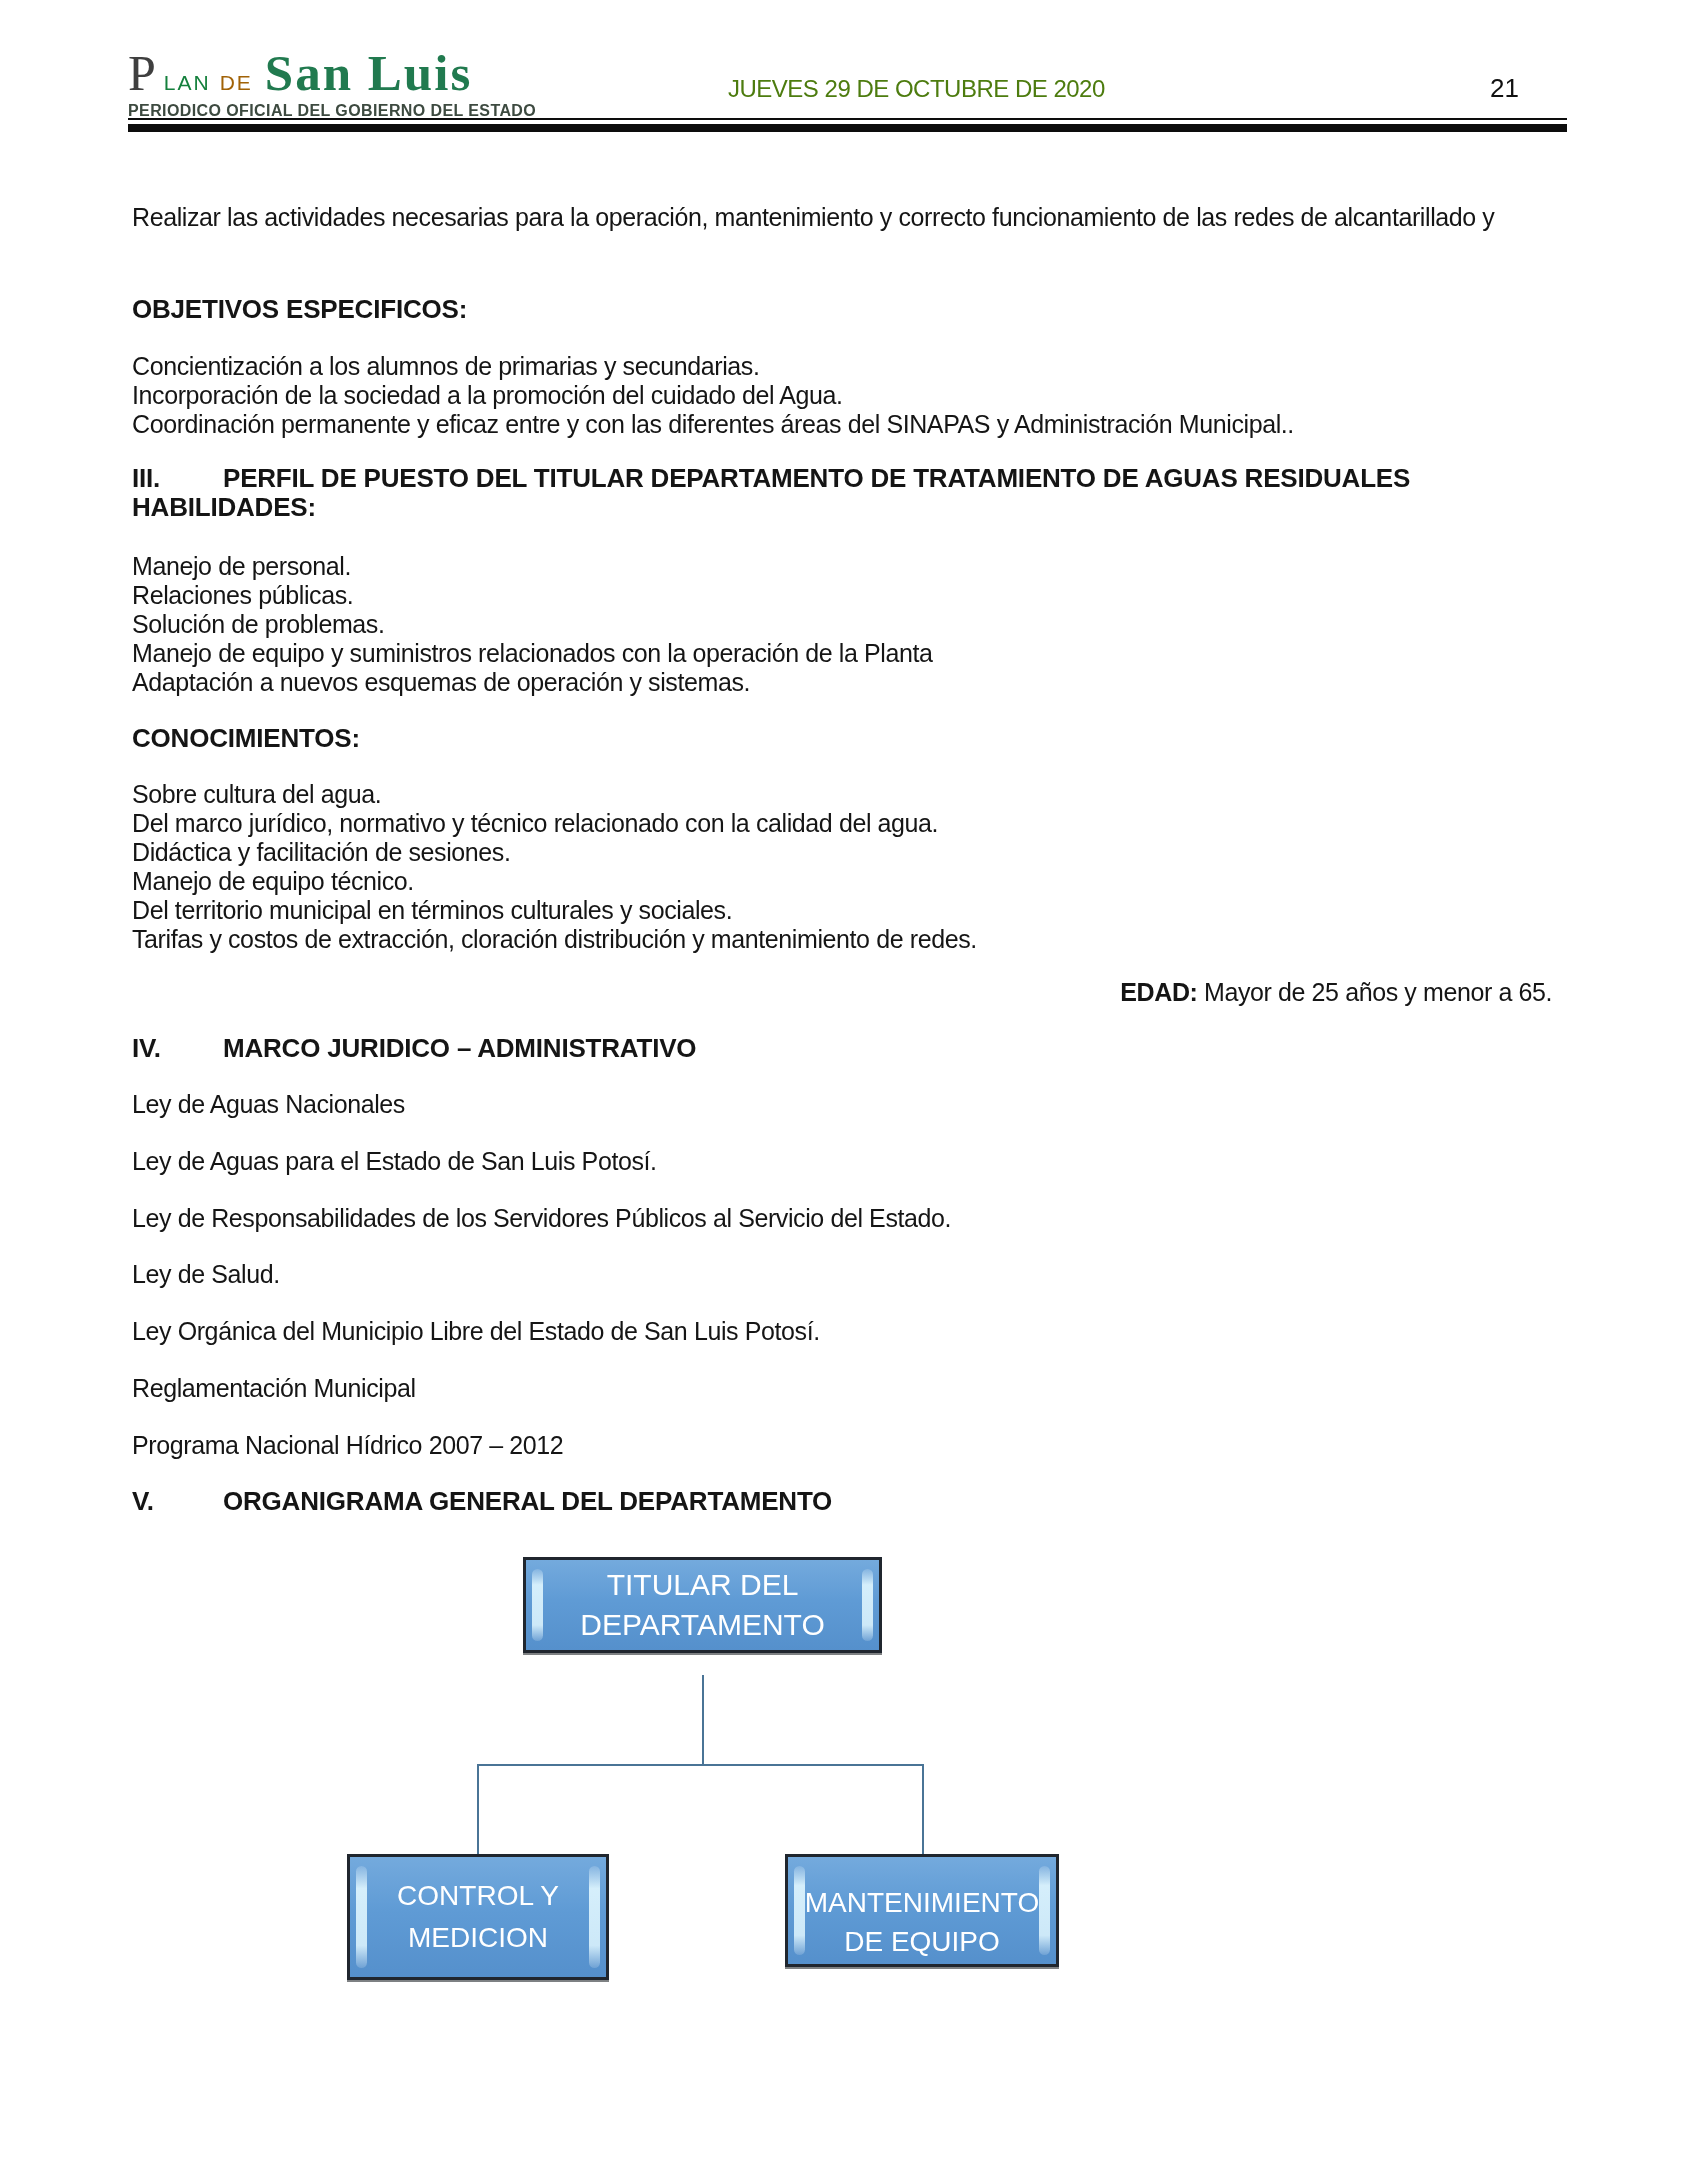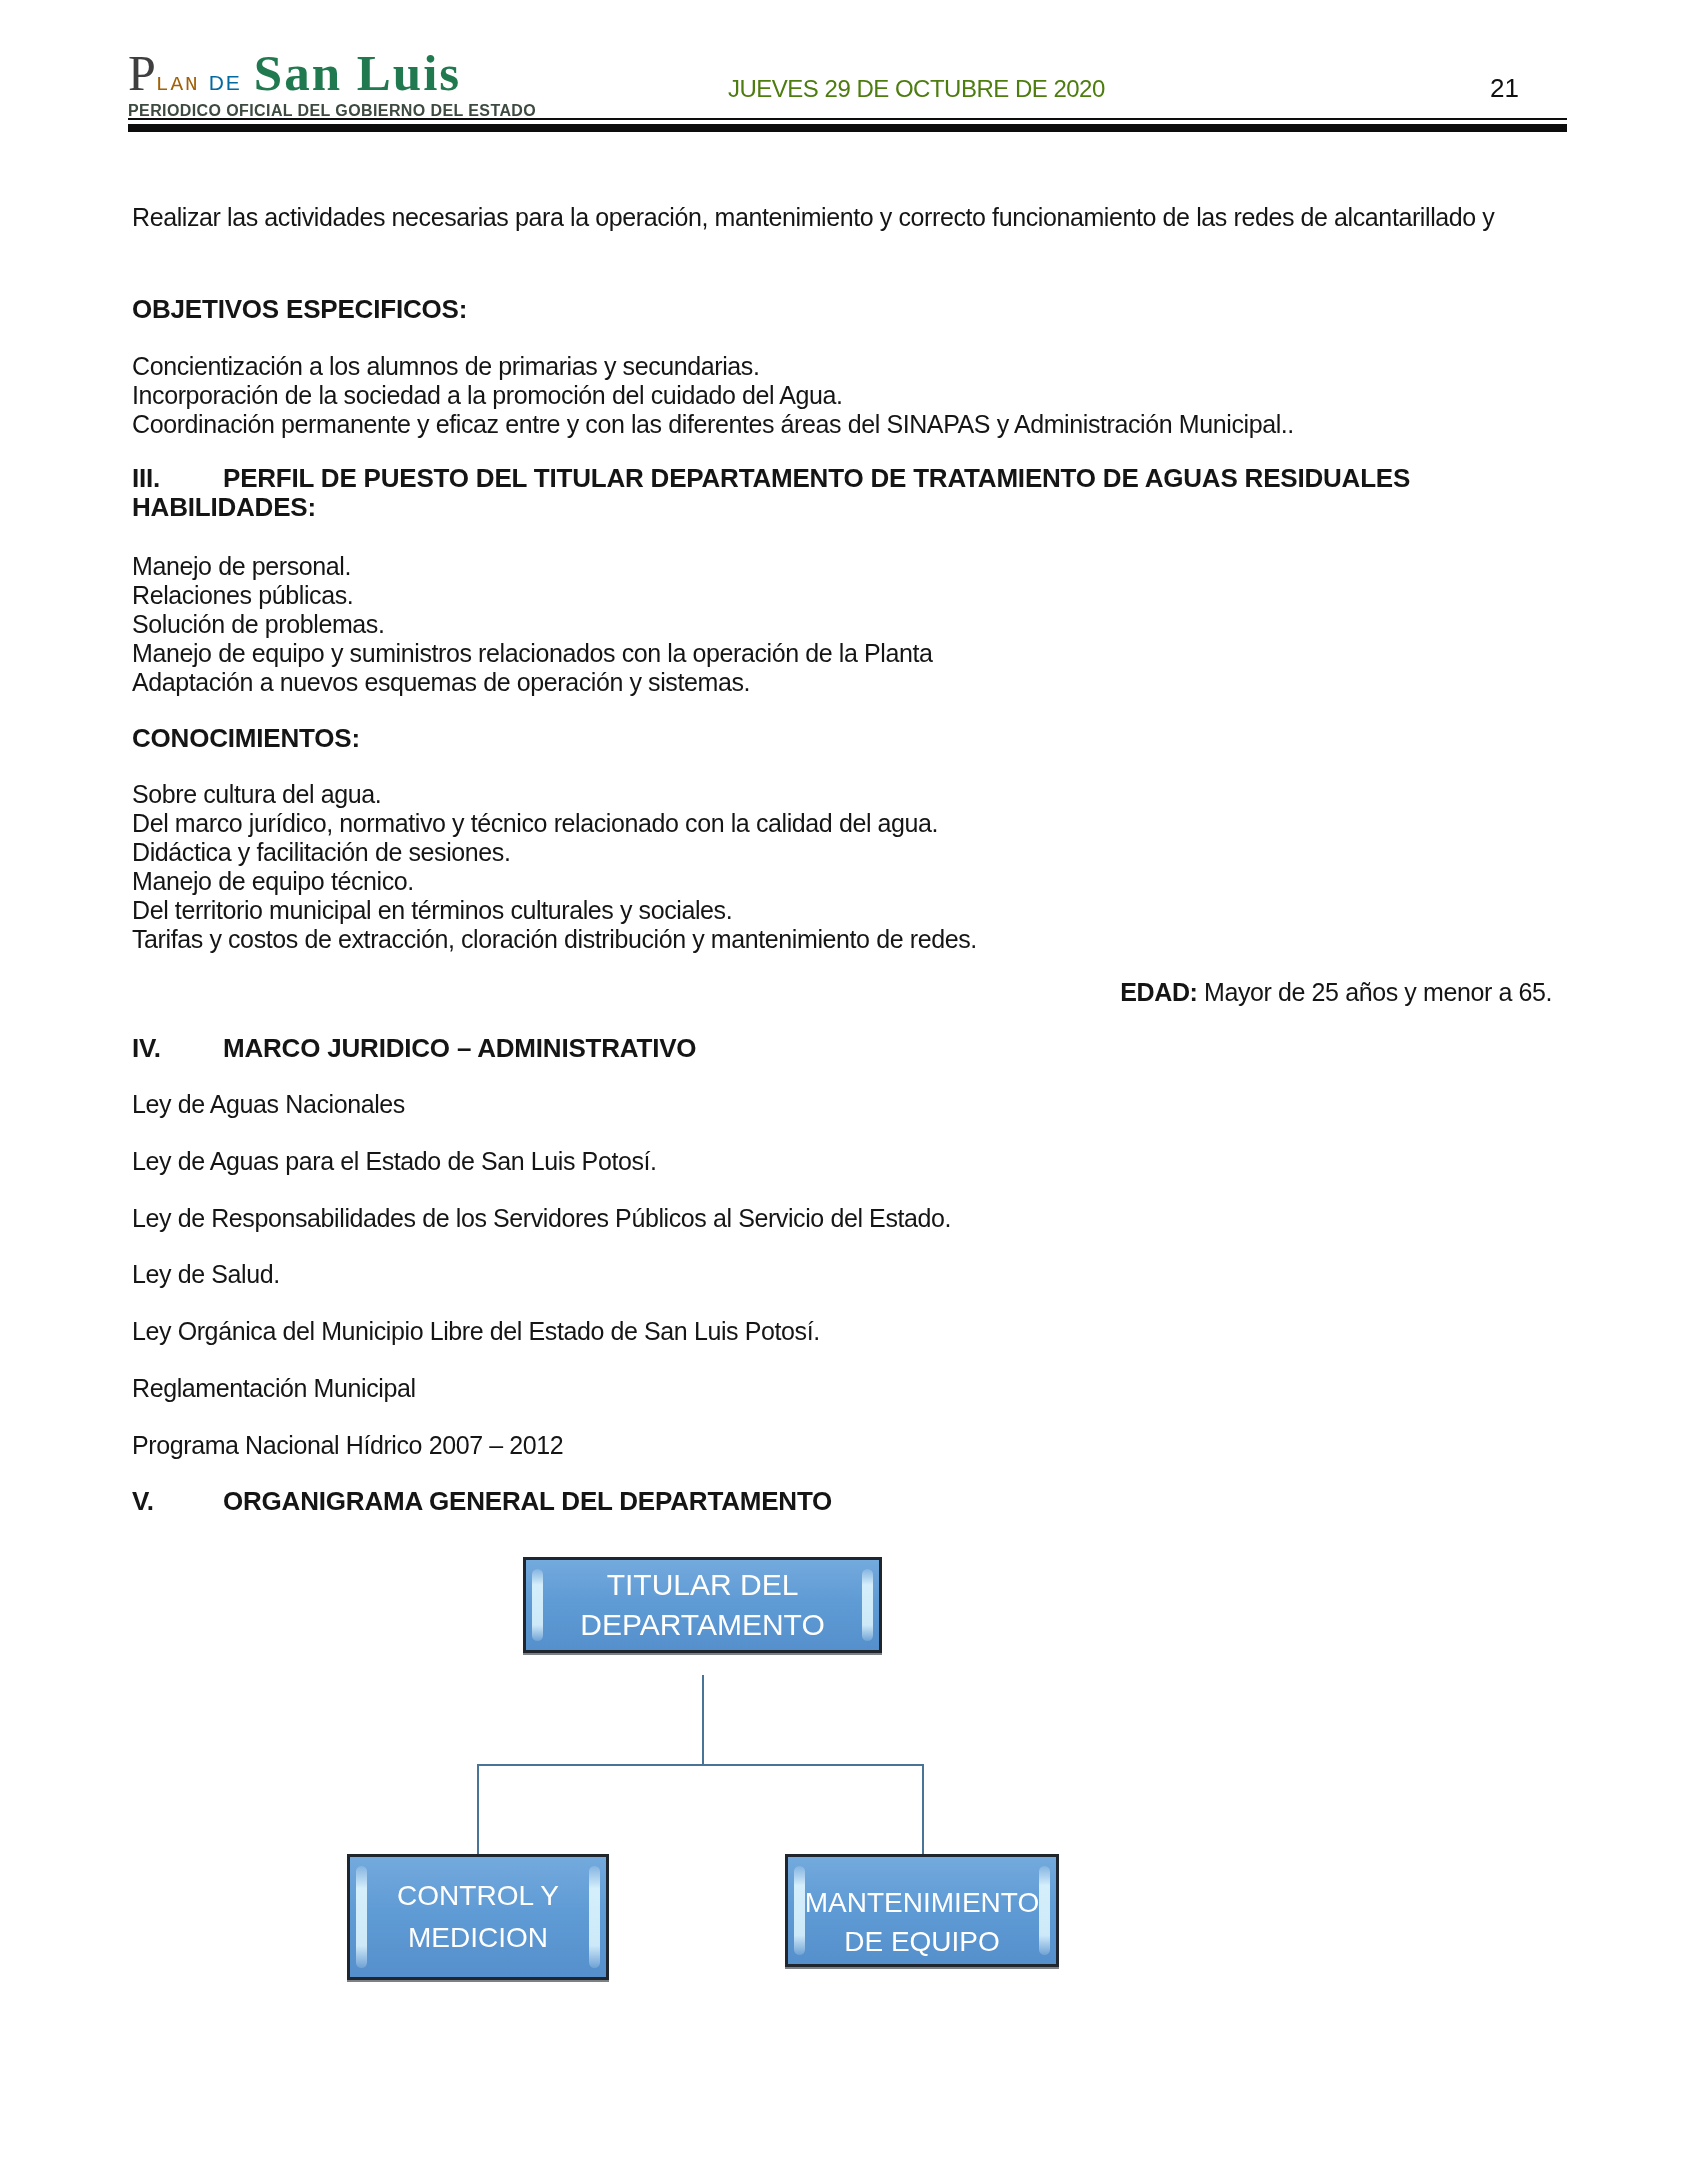--- a/index.html
+++ b/index.html
@@ -5,22 +5,22 @@
   html,body { margin:0; padding:0; background:#888; }
   #page {
     position:relative; width:1683px; height:2178px; background:#ffffff;
     font-family:"Liberation Sans", sans-serif; color:#141414; overflow:hidden;
     margin:0 auto;
   }
   
   .logo { position:absolute; left:128px; top:48px; }
   .logo-row { display:flex; align-items:baseline; line-height:1; }
   .logo-p   { font-family:"Liberation Serif", serif; font-size:50px; color:#3f3f3f; }
-  .logo-lan { font-size:21px; color:#a16207; letter-spacing:2px; margin-left:0;font-family:Liberation Mono, monospace; }
-  .logo-de  { font-size:21px; color:#0369a1; letter-spacing:2px; margin-left:9px;text-align:center; }
+  .logo-lan { font-size:21px; color:#15803d; letter-spacing:2px; margin-left:8px; }
+  .logo-de  { font-size:21px; color:#a16207; letter-spacing:2px; margin-left:9px;text-align:center; }
   .logo-sanluis {
     font-family:"Liberation Serif", serif; font-weight:bold; font-size:51px;
     color:var(--logo-green,#217a4f); margin-left:12px; letter-spacing:2px;
   }
   .logo-tagline {
     margin-top:3px; font-size:16px; font-weight:bold; color:#3d4a40; letter-spacing:0.4px;
   }
   .header-date {
     position:absolute; left:728px; top:75px; font-size:24px; letter-spacing:-0.5px;
     color:#4d7c0f; white-space:nowrap;

